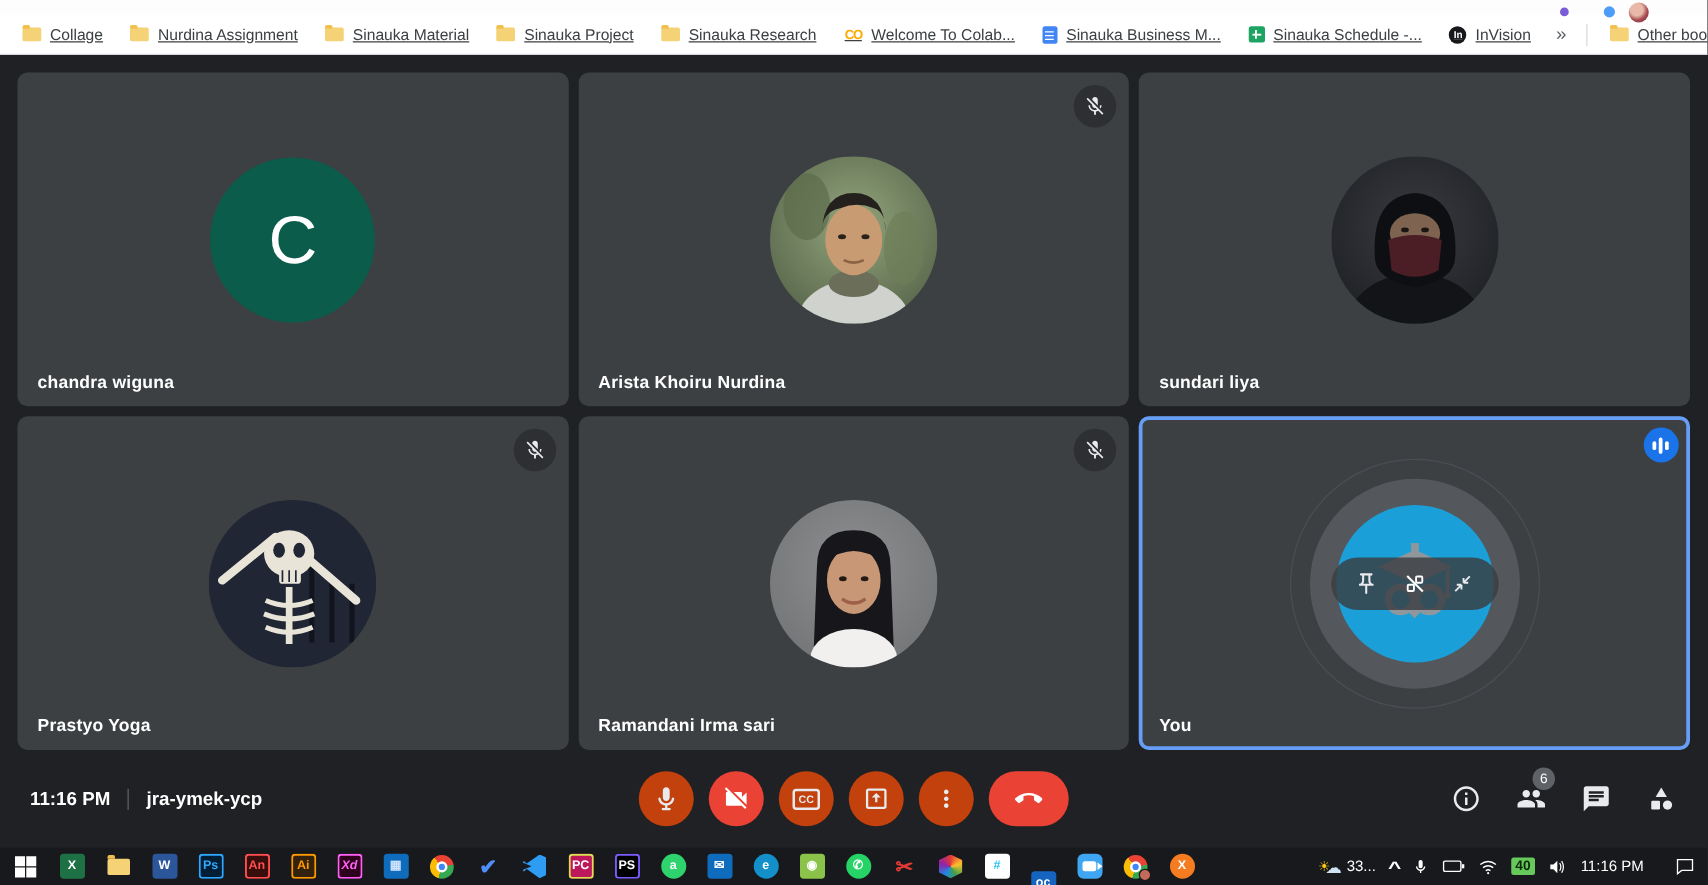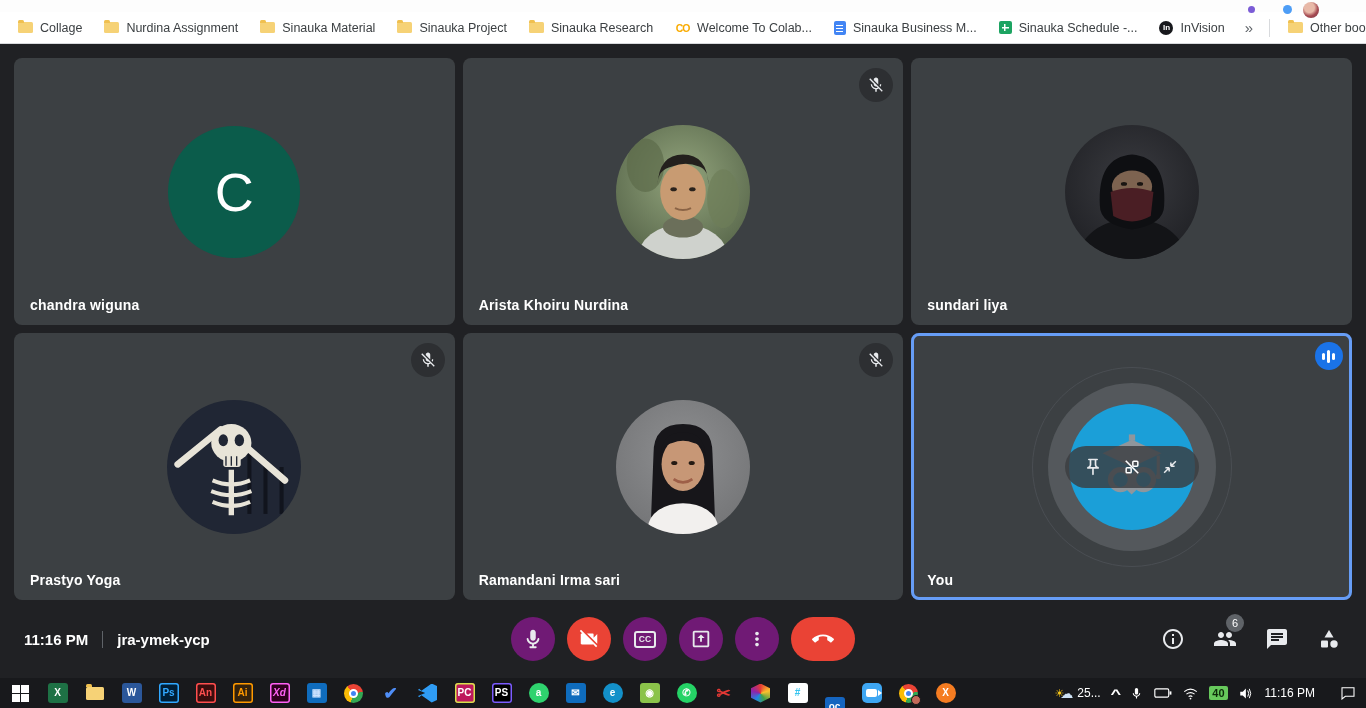--- a/index.html
+++ b/index.html
@@ -11,21 +11,21 @@
   .top-strip { height:12px; background:#fdfdfd; position:relative; }
   .ts-dot { position:absolute; border-radius:50%; }
   .ts-ext-purple { top:6px; left:1248px; width:7px; height:7px; background:#7b5cd6; }
   .ts-ext-blue { top:5px; left:1283px; width:9px; height:9px; background:#4d9df6; }
   .ts-avatar { top:2px; left:1303px; width:16px; height:16px;
     background:radial-gradient(circle at 40% 35%, #e8b9a8 35%, #a54a52 60%, #7c3b45); }
   .bookmarks-bar { height:32px; background:#fff; border-bottom:1px solid #d8dadd;
     display:flex; align-items:center; padding:0 10px; }
   .bm-list { display:flex; align-items:center; }
   .bm-item { display:flex; align-items:center; gap:7px; padding:3px 14px 3px 8px;
-    font-size:12.5px; color:#3c4043; white-space:nowrap; cursor:pointer; }
+    font-size:12.5px; color:#3c4043; white-space:nowrap; cursor:pointer;text-decoration:underline; }
   .bm-ic { width:15px; height:13px; display:inline-flex; align-items:center; justify-content:center; flex:none; }
   .ic-folder { position:relative; width:15px; height:11px; background:#f6d276; border-radius:1.5px; }
   .ic-folder::before { content:""; position:absolute; top:-2.5px; left:0; width:6px; height:3px;
     background:#f0c04f; border-radius:1.5px 1.5px 0 0; }
   .ic-colab { color:#f9ab00; font-weight:bold; font-size:10.5px; letter-spacing:-1px; }
   .ic-docs { width:12px; height:14px; background:#4285f4; border-radius:2px; position:relative; }
   .ic-docs::before { content:""; position:absolute; left:2.5px; top:4px; width:7px; height:1.5px;
     background:#fff; box-shadow:0 3px 0 #fff, 0 6px 0 #fff; }
   .ic-sheets { width:13px; height:13px; background:#1da462; border-radius:2px; position:relative; }
   .ic-sheets::before { content:""; position:absolute; left:3px; top:3px; width:7px; height:7px;
@@ -72,21 +72,21 @@
   .overlay-pill svg { width:20px; height:20px; cursor:pointer; }
 
   
   .bottombar { position:absolute; left:0; right:0; bottom:0; height:78px;
     display:flex; align-items:center; padding:0 24px; }
   .bb-left { display:flex; align-items:center; gap:14px; color:#fff;
     font-size:15px; font-weight:bold; }
   .bb-divider { width:1px; height:17px; background:#5f6368; }
   .bb-center { position:absolute; left:50%; transform:translateX(-50%);
     display:flex; align-items:center; gap:12px; }
-  .ctl { width:44px; height:44px; border-radius:50%; background:#701a75; border:none;
+  .ctl { width:44px; height:44px; border-radius:50%; background:#c2410c; border:none;
     display:flex; align-items:center; justify-content:center; cursor:pointer; }
   .ctl svg { width:22px; height:22px; fill:#e8eaed; }
   .ctl.red { background:#ea4335; } .ctl.red svg { fill:#fff; }
   .ctl.end { width:64px; border-radius:22px; background:#ea4335; }
   .cc-box { width:22px; height:17px; border:2px solid #e8eaed; border-radius:3px;
     color:#e8eaed; font-size:8.5px; font-weight:bold; display:flex; align-items:center; justify-content:center; }
   .bb-right { margin-left:auto; display:flex; align-items:center; gap:26px; }
   .ricon { position:relative; width:26px; height:26px; display:flex; align-items:center;
     justify-content:center; cursor:pointer; }
   .ricon svg { width:24px; height:24px; fill:#e8eaed; }
@@ -499,21 +499,21 @@
         </span>
       </span>
       <span class="task-icon">
         <span class="ti" style="background: rgb(245, 124, 33); color: rgb(255, 255, 255); border-radius: 50%;">X</span>
       </span>
     </div>
   <div class="tray">
     <span class="weather">
       <span class="w-sun">☀</span>
       <span class="w-cloud">☁</span>
-      <span>25...</span>
+      <span>33...</span>
     </span>
     <span class="chev">^</span>
     <span>
       <svg width="13" height="15" viewBox="0 0 24 24" fill="#fff">
           <path d="M12 14c1.66 0 3-1.34 3-3V5c0-1.66-1.34-3-3-3S9 3.34 9 5v6c0 1.66 1.34 3 3 3zm5.91-3c-.49 0-.9.36-.98.85C16.52 14.2 14.47 16 12 16s-4.52-1.8-4.93-4.15c-.08-.49-.49-.85-.98-.85-.61 0-1.09.54-1 1.14.49 3 2.89 5.35 5.91 5.78V21h2v-3.08c3.02-.43 5.42-2.78 5.91-5.78.1-.6-.39-1.14-1-1.14z"></path>
         </svg>
     </span>
     <span>
       <svg width="18" height="12" viewBox="0 0 22 12">
         <rect x="1" y="1" width="17" height="10" rx="1.5" fill="none" stroke="#fff" stroke-width="1.4"></rect>

